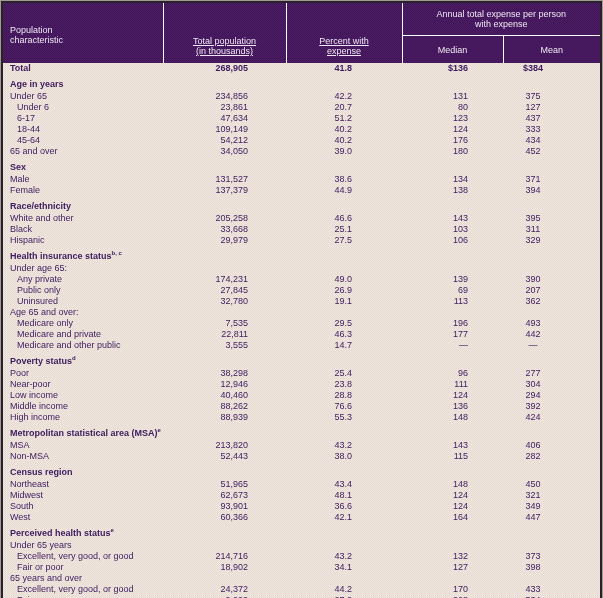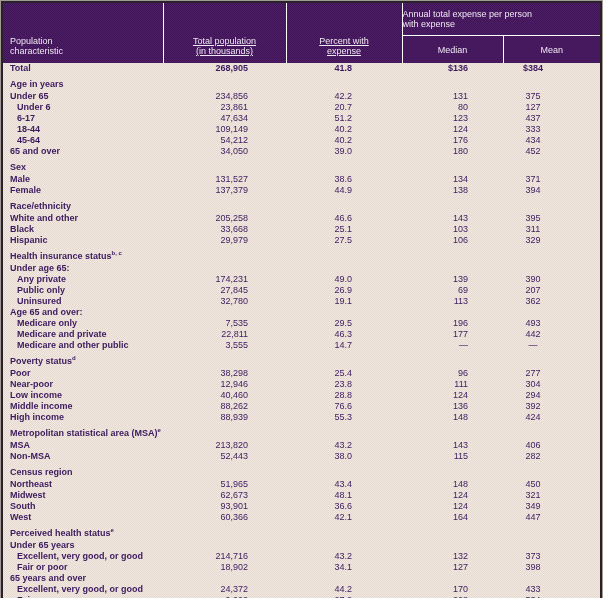--- a/index.html
+++ b/index.html
@@ -42,30 +42,30 @@
     color:#efe7f3;
     font-weight:normal;
     font-size:9px;
     line-height:10px;
     padding:0;
     white-space:nowrap;
   }
   th .hl{display:block;}
   th.h-pop{
     text-align:left;vertical-align:bottom;
-    padding:0 0 7px 7px;height:28px;
+    padding:0 0 18px 7px;height:28px;
   }
   th.h-totpop,th.h-pct{
     text-align:center;vertical-align:bottom;
     padding-bottom:7px;
     border-left:1px solid #ffffff;
     text-decoration:underline;
   }
   th.h-annual{
-    text-align:left;vertical-align:middle;
+    text-align:center;vertical-align:middle;
     height:32px;
     border-left:1px solid #ffffff;
     border-bottom:1px solid #ffffff;
   }
   th.h-median{
     text-align:center;vertical-align:middle;height:27px;
     border-left:1px solid #ffffff;
   }
   th.h-mean{
     vertical-align:middle;
@@ -74,21 +74,21 @@
 
   tbody td{
     color:#3c1a5e;
     font-size:9px;
     line-height:11px;
     height:11px;
     padding:0;
     white-space:nowrap;
     overflow:hidden;
   }
-  td.c-lab{padding-left:7px;text-align:left;font-weight:bold;}
+  td.c-lab{padding-left:7px;text-align:left;}
   tr.indent td.c-lab{padding-left:14px;}
   td.n-pop{text-align:right;padding-right:38px;}
   td.n-pct{text-align:right;padding-right:50px;}
   td.n-med{text-align:right;padding-right:35px;}
   td.n-mean{text-align:center;padding-right:37px;}
   tr.section td{
     font-weight:bold;
     padding-top:3px;height:14px;
   }
   tr.boldrow td{font-weight:bold;}

